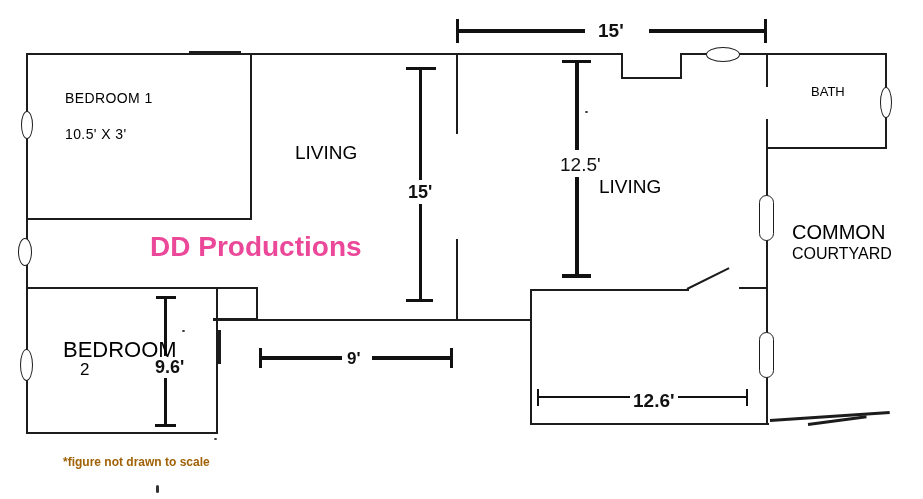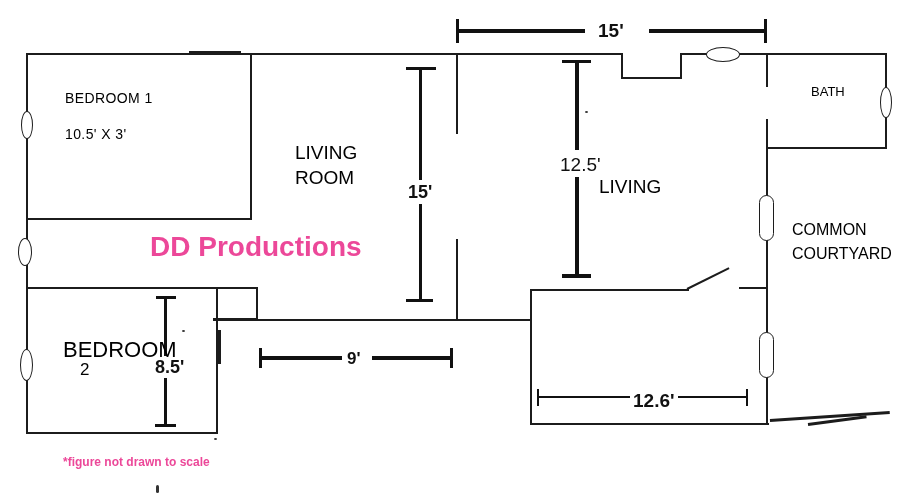--- a/index.html
+++ b/index.html
@@ -79,55 +79,54 @@
   <div class="dim" style="left:406px;top:299px;width:27px;height:3px;"></div>
 
   <div class="dim" style="left:562px;top:60px;width:29px;height:3px;"></div>
   <div class="dim" style="left:575px;top:61px;width:4px;height:89px;"></div>
   <div class="dimlbl" style="left:558px;top:154px;font-size:19px;">12.5'</div>
   <div class="dim" style="left:575px;top:177px;width:4px;height:98px;"></div>
   <div class="dim" style="left:562px;top:274px;width:29px;height:4px;"></div>
 
   <div class="dim" style="left:156px;top:296px;width:20px;height:3px;"></div>
   <div class="dim" style="left:164px;top:298px;width:3px;height:58px;"></div>
-  <div class="dimlbl" style="left:153px;top:357px;font-size:18px;font-weight:bold;">8.5'</div>
+  <div class="dimlbl" style="left:153px;top:357px;font-size:18px;font-weight:bold;">9.6'</div>
   <div class="dim" style="left:164px;top:378px;width:3px;height:47px;"></div>
   <div class="dim" style="left:155px;top:424px;width:21px;height:3px;"></div>
 
   <div class="dim" style="left:259px;top:348px;width:3px;height:20px;"></div>
   <div class="dim" style="left:261px;top:356px;width:81px;height:4px;"></div>
   <div class="dimlbl" style="left:345px;top:349px;font-size:17px;font-weight:600;">9'</div>
   <div class="dim" style="left:372px;top:356px;width:81px;height:4px;"></div>
   <div class="dim" style="left:450px;top:348px;width:3px;height:20px;"></div>
 
   <div class="dim" style="left:537px;top:389px;width:2px;height:17px;"></div>
   <div class="dim" style="left:538px;top:396px;width:92px;height:2px;"></div>
   <div class="dimlbl" style="left:631px;top:390px;font-size:19px;font-weight:bold;">12.6'</div>
   <div class="dim" style="left:678px;top:396px;width:70px;height:2px;"></div>
   <div class="dim" style="left:746px;top:389px;width:2px;height:17px;"></div>
 
   <div class="lbl" style="left:65px;top:90px;font-size:14px;letter-spacing:.4px;">BEDROOM 1</div>
   <div class="lbl" style="left:65px;top:126px;font-size:14px;letter-spacing:.4px;">10.5' X 3'</div>
 
   <div class="lbl" style="left:295px;top:140px;width:92px;text-align:left;font-size:19px;line-height:25px;">
     <div>LIVING</div>
-    <div>ROOM</div>
   </div>
 
   <div class="lbl" style="left:599px;top:176px;font-size:19px;">LIVING</div>
   <div class="lbl" style="left:771px;top:84px;font-size:13px;margin-left:40px;">BATH</div>
 
   <div class="lbl" style="left:63px;top:337px;font-size:22px;">BEDROOM</div>
   <div class="lbl" style="left:80px;top:360px;font-size:17px;">2</div>
 
 
-  <div class="lbl" style="left:792px;top:221px;font-size:16px;">COMMON</div>
+  <div class="lbl" style="left:792px;top:221px;font-size:20px;">COMMON</div>
   <div class="lbl" style="left:792px;top:245px;font-size:16px;">COURTYARD</div>
 
   <div class="lbl" style="left: 150px; top: 231px; font-size: 28px; font-weight: bold; color: #ec4899;">DD Productions</div>
-  <div class="lbl" style="left: 63px; top: 455px; font-size: 12px; font-weight: bold; color: #ec4899;">*figure not drawn to scale</div>
+  <div class="lbl" style="left: 63px; top: 455px; font-size: 12px; font-weight: bold; color: #a16207;">*figure not drawn to scale</div>
 
   <div class="dot" style="left:585px;top:111px;width:3px;height:2px;"></div>
   <div class="dot" style="left:214px;top:438px;width:3px;height:2px;"></div>
   <div class="dot" style="left:182px;top:330px;width:3px;height:2px;"></div>
   <div class="dot" style="left:156px;top:485px;width:3px;height:8px;border-radius:2px;"></div>
 
 </div>
 
 </body></html>

